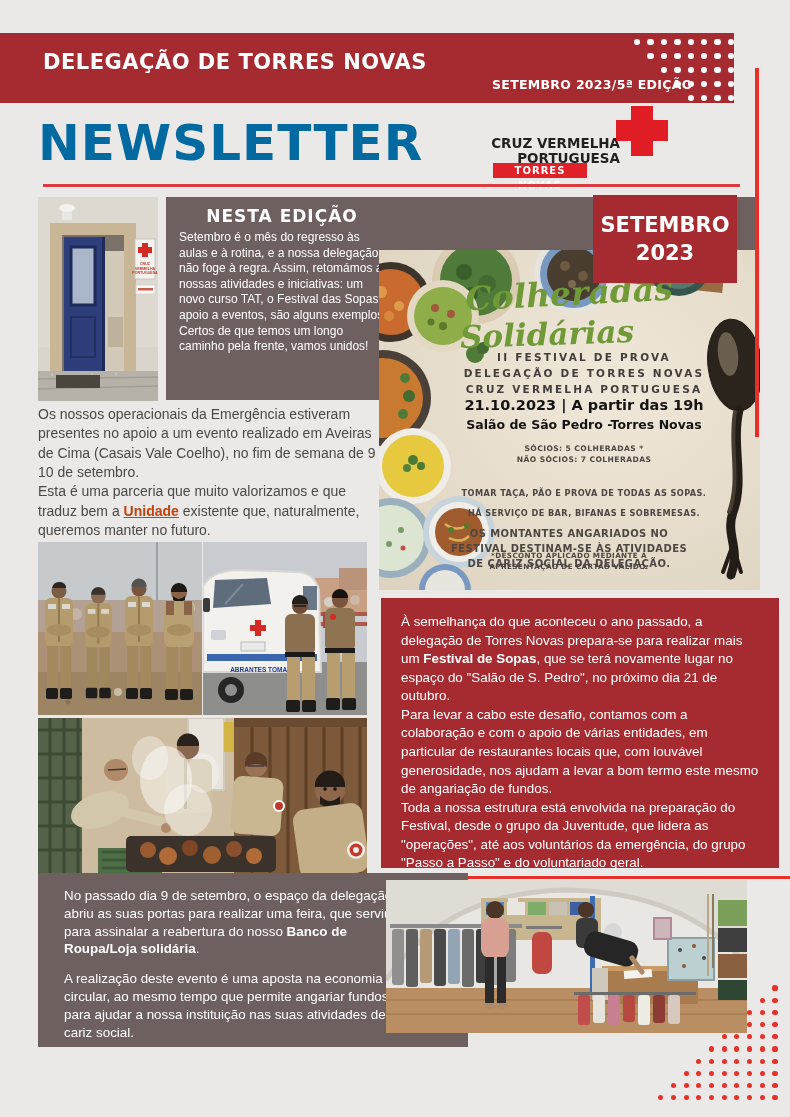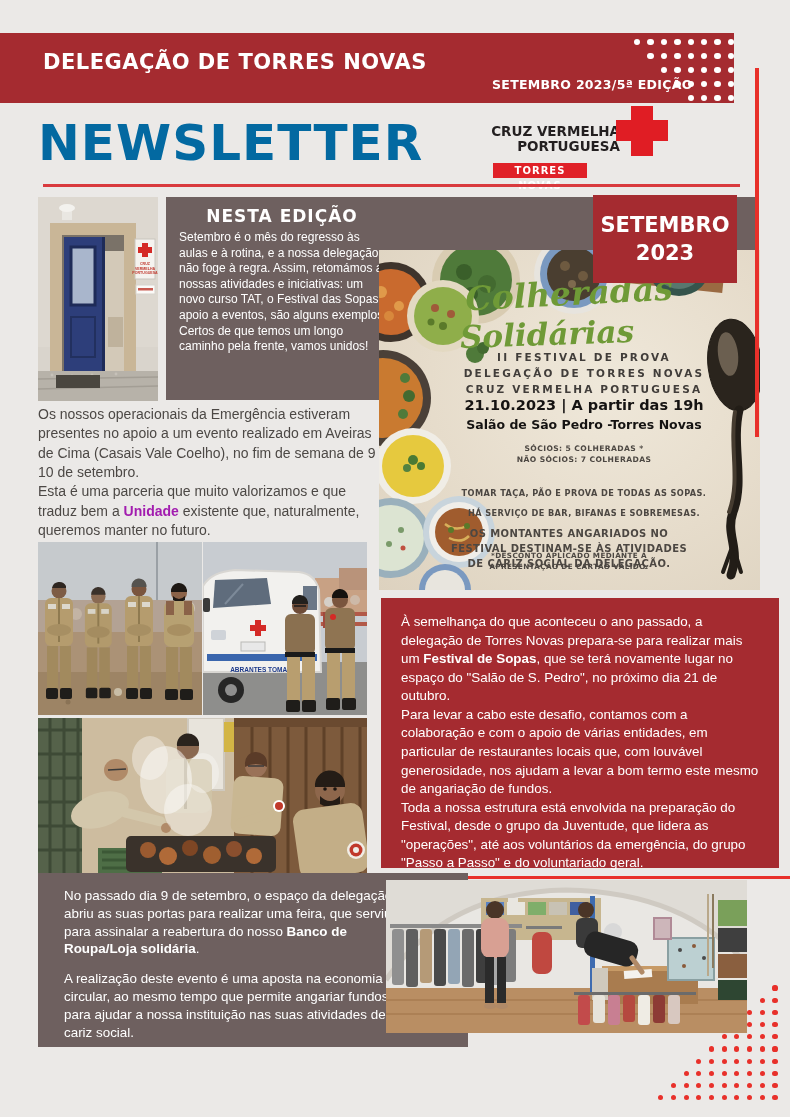--- a/index.html
+++ b/index.html
@@ -12,21 +12,21 @@
   .banner{left:0;top:33px;width:734px;height:70px;background:var(--banner-red,#a52b30);}
   .banner-title{left:43px;top:50px;color:#fff;font-family:"DejaVu Sans",sans-serif;font-weight:bold;
                 font-size:21px;letter-spacing:.5px;}
   .banner-edition{left:492px;top:77px;color:#fff;font-family:"DejaVu Sans",sans-serif;font-weight:bold;
                   font-size:12.5px;letter-spacing:.3px;}
   .vline{left:755px;top:68px;width:4px;height:369px;background:var(--accent,#e8302a);z-index:9;}
 
   
   .mast-title{left:38px;top:118px;font-family:"DejaVu Sans",sans-serif;font-weight:bold;
               font-size:50px;line-height:1;color:#0369a1;letter-spacing:1px;}
-  .logo-text{left:440px;top:124px;width:180px;text-align:right;font-family:"DejaVu Sans",sans-serif;
+  .logo-text{left:440px;top:136px;width:180px;text-align:right;font-family:"DejaVu Sans",sans-serif;
              font-weight:bold;font-size:13.5px;line-height:1.12;color:#231f20;}
   .cross-v{left:631px;top:106px;width:22px;height:50px;background:#e01d24;}
   .cross-h{left:616px;top:120px;width:52px;height:21px;background:#e01d24;}
   .logo-badge{left:493px;top:163px;width:94px;height:15px;background:#e02128;color:#fff;
               font-family:"DejaVu Sans",sans-serif;font-weight:bold;font-size:10px;letter-spacing:1px;
               line-height:15px;text-align:center;}
   .rule1{left:43px;top:184px;width:697px;height:2.5px;background:#d93a3e;}
 
   
   .door-photo{left:38px;top:197px;width:120px;height:204px;}
@@ -52,21 +52,21 @@
           font-size:10.5px;letter-spacing:2.2px;color:#413d3a;}
   .p-date{left:55px;top:147px;width:300px;text-align:center;font-family:"DejaVu Sans",sans-serif;
           font-weight:bold;font-size:14.5px;color:#151312;}
   .p-venue{left:55px;top:167px;width:300px;text-align:center;font-family:"DejaVu Sans",sans-serif;
            font-weight:bold;font-size:12.5px;color:#151312;}
   .p-small{left:35px;width:340px;text-align:center;font-family:"DejaVu Sans",sans-serif;font-weight:bold;
            color:#4c4742;font-size:7.6px;letter-spacing:.4px;line-height:1.5;}
 
   
   .left-text{left:38px;top:405px;width:350px;font-size:14px;line-height:1.38;color:#4c4845;}
-  .left-text b{color:#a21caf;}
+  .left-text b{color:#c2410c;text-decoration:underline;}
 
   .photoA{left:38px;top:542px;width:164px;height:173px;}
   .photoB{left:203px;top:542px;width:164px;height:173px;}
   .photoC{left:38px;top:718px;width:329px;height:159px;}
 
   .festival{left:381px;top:598px;width:398px;height:270px;background:var(--banner-red,#a52b30);
             color:#fff;padding:15px 20px;box-sizing:border-box;font-size:13.4px;line-height:1.385;}
   .rule2{left:368px;top:876px;width:422px;height:3px;background:var(--accent,#e8302a);}
 
   .bottombox{left:38px;top:873px;width:430px;height:174px;background:var(--taupe,#6e605f);color:#fff;}

